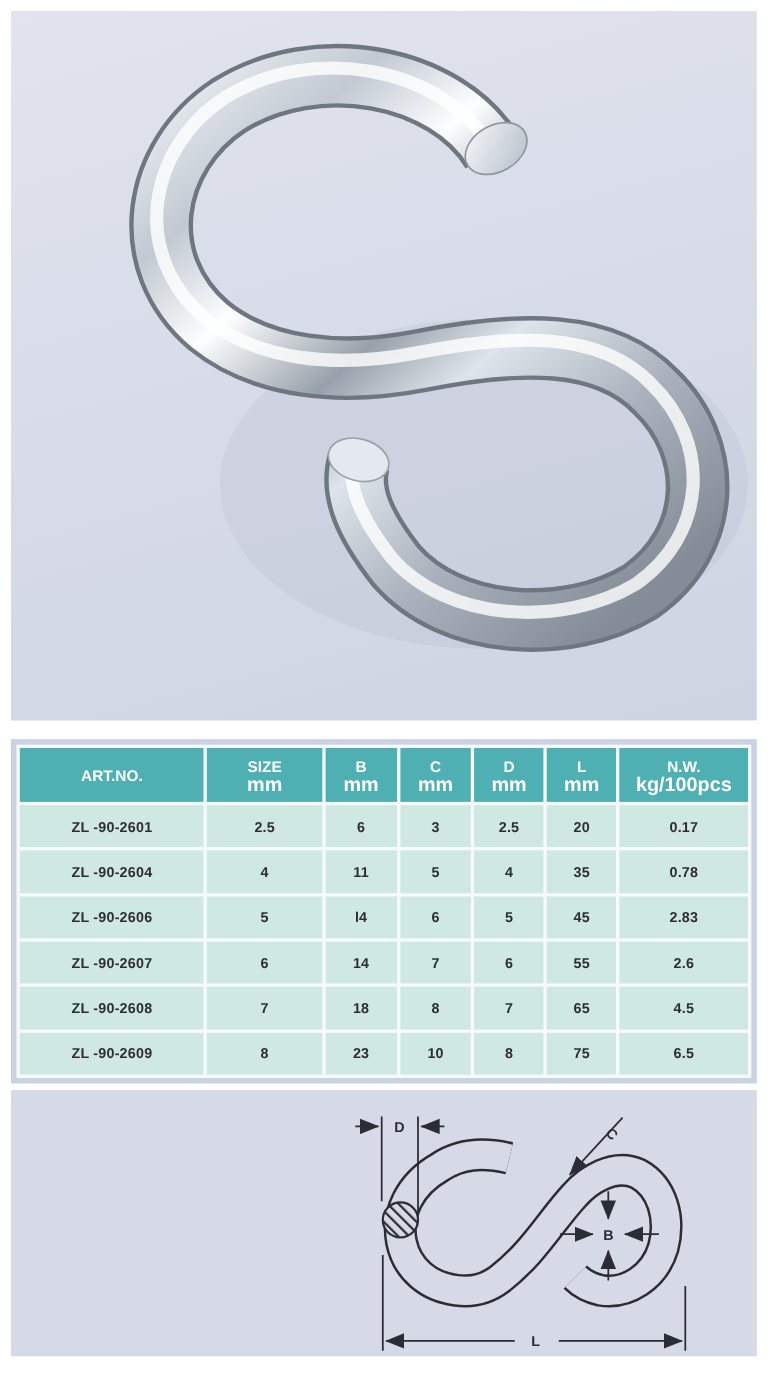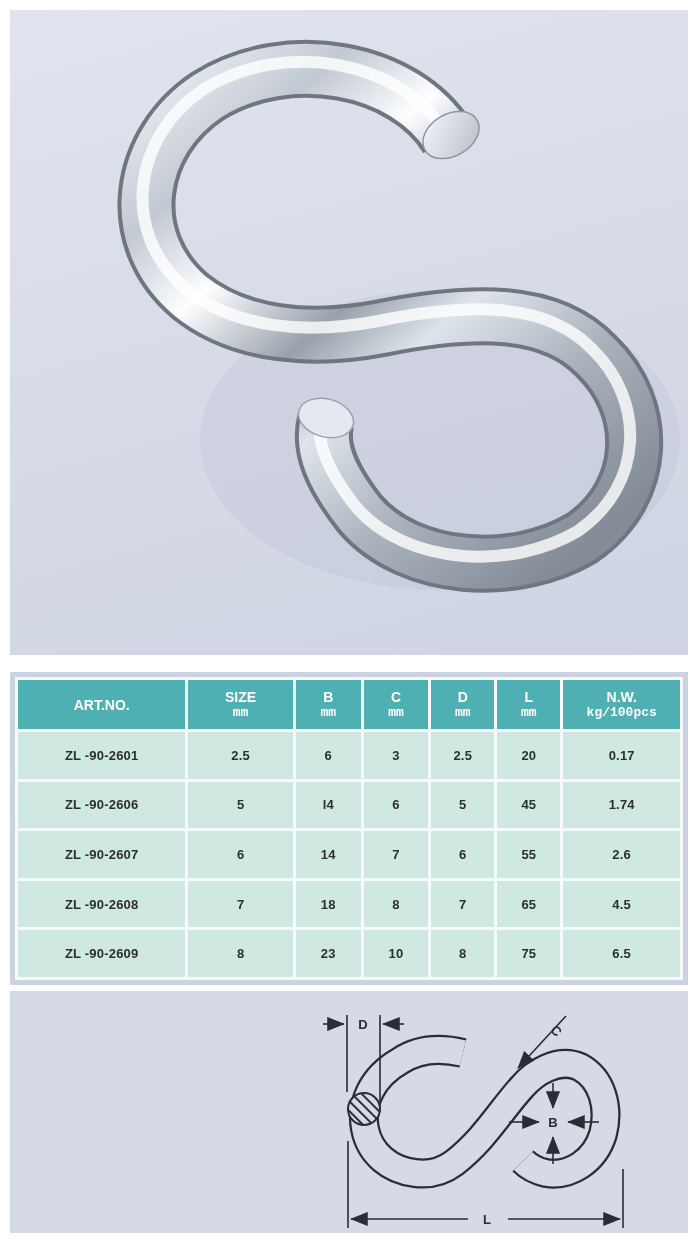--- a/index.html
+++ b/index.html
@@ -5,21 +5,21 @@
   html,body{margin:0;padding:0;background:#ffffff;}
   .page{position:relative;width:700px;height:1250px;background:#ffffff;overflow:hidden;
         font-family:"Liberation Sans",sans-serif;}
   .photo-panel{position:absolute;left:10px;top:10px;width:678px;height:645px;
         background:linear-gradient(165deg,#e1e4ee 0%,#d9dde9 40%,#d3d8e5 75%,#ced4e2 100%);}
   .table-panel{position:absolute;left:10px;top:672px;width:678px;height:313px;background:#cbd2e2;}
   .spec-table{border-collapse:separate;border-spacing:3px;background:#f7fafc;
         position:absolute;left:5px;top:5px;width:668px;height:303px;table-layout:fixed;}
   .spec-table th{background:#4fb0b4;color:#ffffff;font-weight:700;font-size:14px;line-height:16px;
         text-align:center;vertical-align:middle;padding:4px;}
-  .spec-table th .h2{font-size:13px;font-family:Liberation Mono, monospace;}
+  .spec-table th .h2{font-size:18px;}
   .spec-table td{background:#cfe8e1;color:#2e2e30;font-weight:700;font-size:13px;
         text-align:center;vertical-align:middle;padding:0;letter-spacing:.2px;}
   .spec-table thead tr{height:49px;}
   .drawing-panel{position:absolute;left:10px;top:991px;width:678px;height:242px;background:#d6dae6;}
   svg{display:block;}
   .dimline{stroke:#2b2c34;stroke-width:1.6;fill:none;}
   .dimtext{fill:#2b2c34;font-family:"Liberation Sans",sans-serif;font-size:13px;font-weight:700;}
 </style>
 </head>
 <body>
@@ -101,27 +101,36 @@
           <tr>
             <td>ZL -90-2601</td>
             <td>2.5</td>
             <td>6</td>
             <td>3</td>
             <td>2.5</td>
             <td>20</td>
             <td>0.17</td>
           </tr>
           <tr>
+            <td>ZL -90-2604</td>
+            <td>4</td>
+            <td>11</td>
+            <td>5</td>
+            <td>4</td>
+            <td>35</td>
+            <td>0.78</td>
+          </tr>
+          <tr>
             <td>ZL -90-2606</td>
             <td>5</td>
             <td>l4</td>
             <td>6</td>
             <td>5</td>
             <td>45</td>
-            <td>1.74</td>
+            <td>2.83</td>
           </tr>
           <tr>
             <td>ZL -90-2607</td>
             <td>6</td>
             <td>14</td>
             <td>7</td>
             <td>6</td>
             <td>55</td>
             <td>2.6</td>
           </tr>

